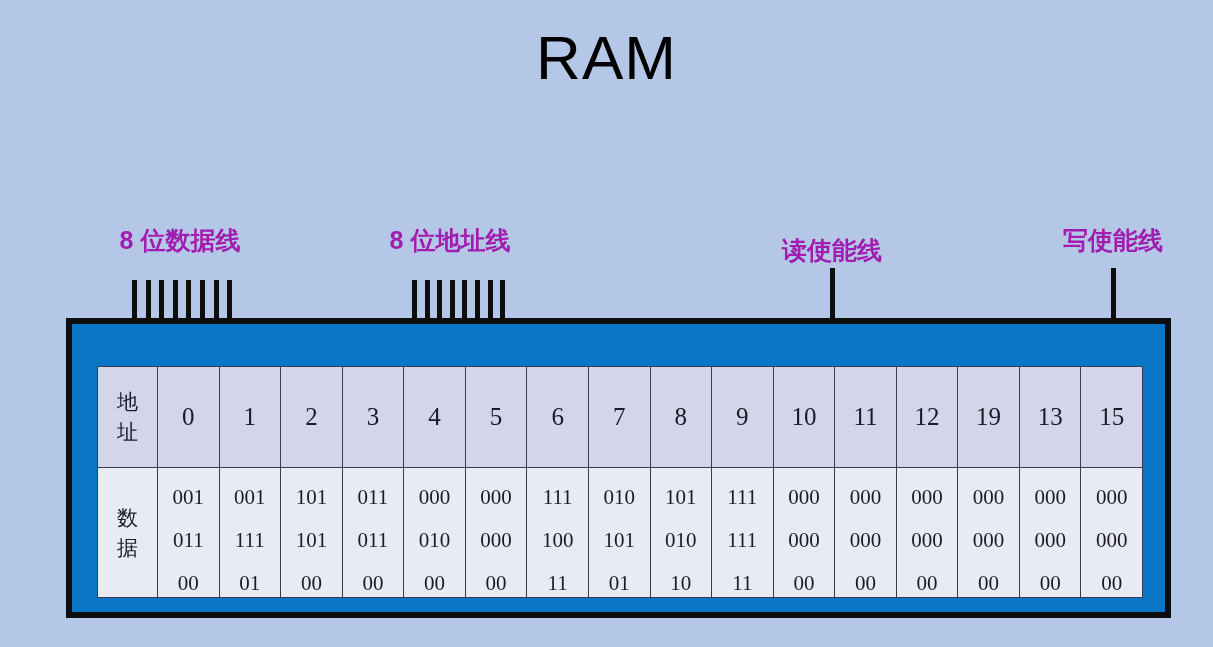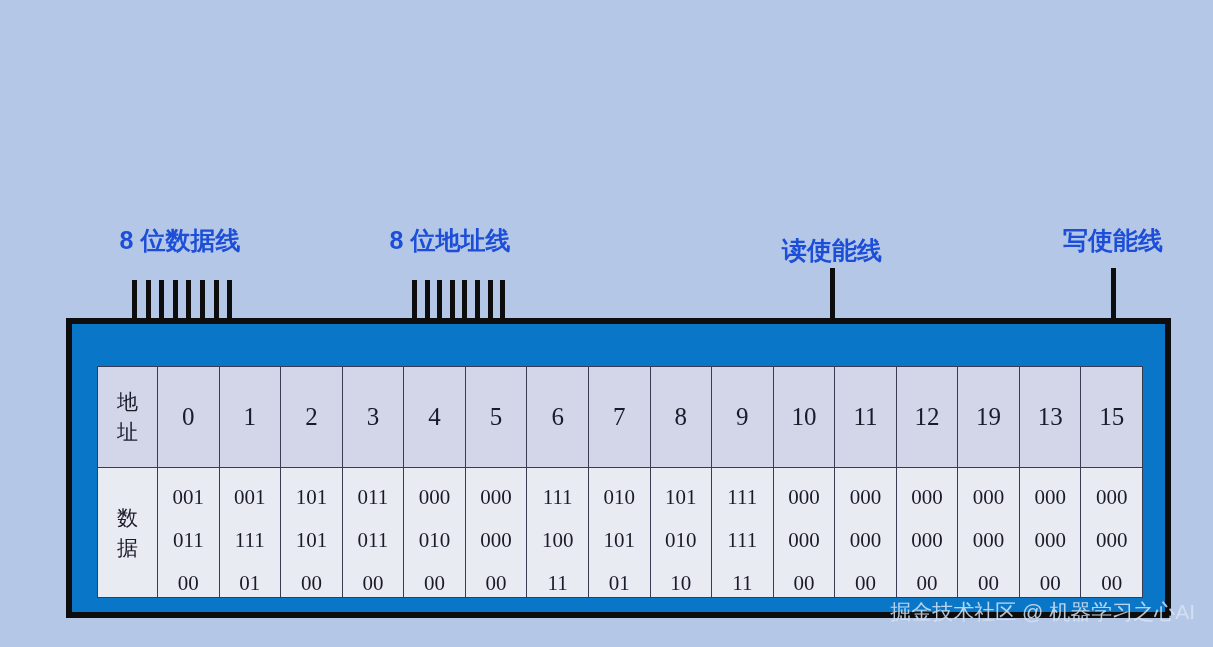--- a/index.html
+++ b/index.html
@@ -36,21 +36,21 @@
     color: #000000;
     letter-spacing: 1px;
   }
 
   
   .bus-label {
     position: absolute;
     font-size: 25px;
     line-height: 30px;
     font-weight: 700;
-    color: #1d4ed8;
+    color: #a21caf;
     white-space: nowrap;
     text-align: right;
     transform: translateX(-50%);
   }
 
   
   .pin {
     position: absolute;
     width: 5px;
     background: #0d0d0d;
@@ -122,20 +122,21 @@
     opacity: 0.85;
     white-space: nowrap;
     font-family: "Liberation Sans", "DejaVu Sans", sans-serif;
   }
 </style>
 </head>
 <body>
 
 <div class="stage">
 
+  <div class="title">RAM</div>
 
   <div id="bus-layer">
       <div class="bus-label" style="left: 180px; top: 225px;">8 位数据线</div>
       <div class="pin" style="left: 132px; top: 280px; height: 42px;"></div>
       <div class="pin" style="left: 145.6px; top: 280px; height: 42px;"></div>
       <div class="pin" style="left: 159.2px; top: 280px; height: 42px;"></div>
       <div class="pin" style="left: 172.8px; top: 280px; height: 42px;"></div>
       <div class="pin" style="left: 186.4px; top: 280px; height: 42px;"></div>
       <div class="pin" style="left: 200px; top: 280px; height: 42px;"></div>
       <div class="pin" style="left: 213.6px; top: 280px; height: 42px;"></div>
@@ -263,15 +264,14 @@
           </td>
           <td class="bits">
             <span>000</span>
             <span>000</span>
             <span>00</span>
           </td>
         </tr>
       </tbody>
   </table>
 
-  <div class="watermark">掘金技术社区 @ 机器学习之心AI</div>
 
 </div>
 
 </body></html>

